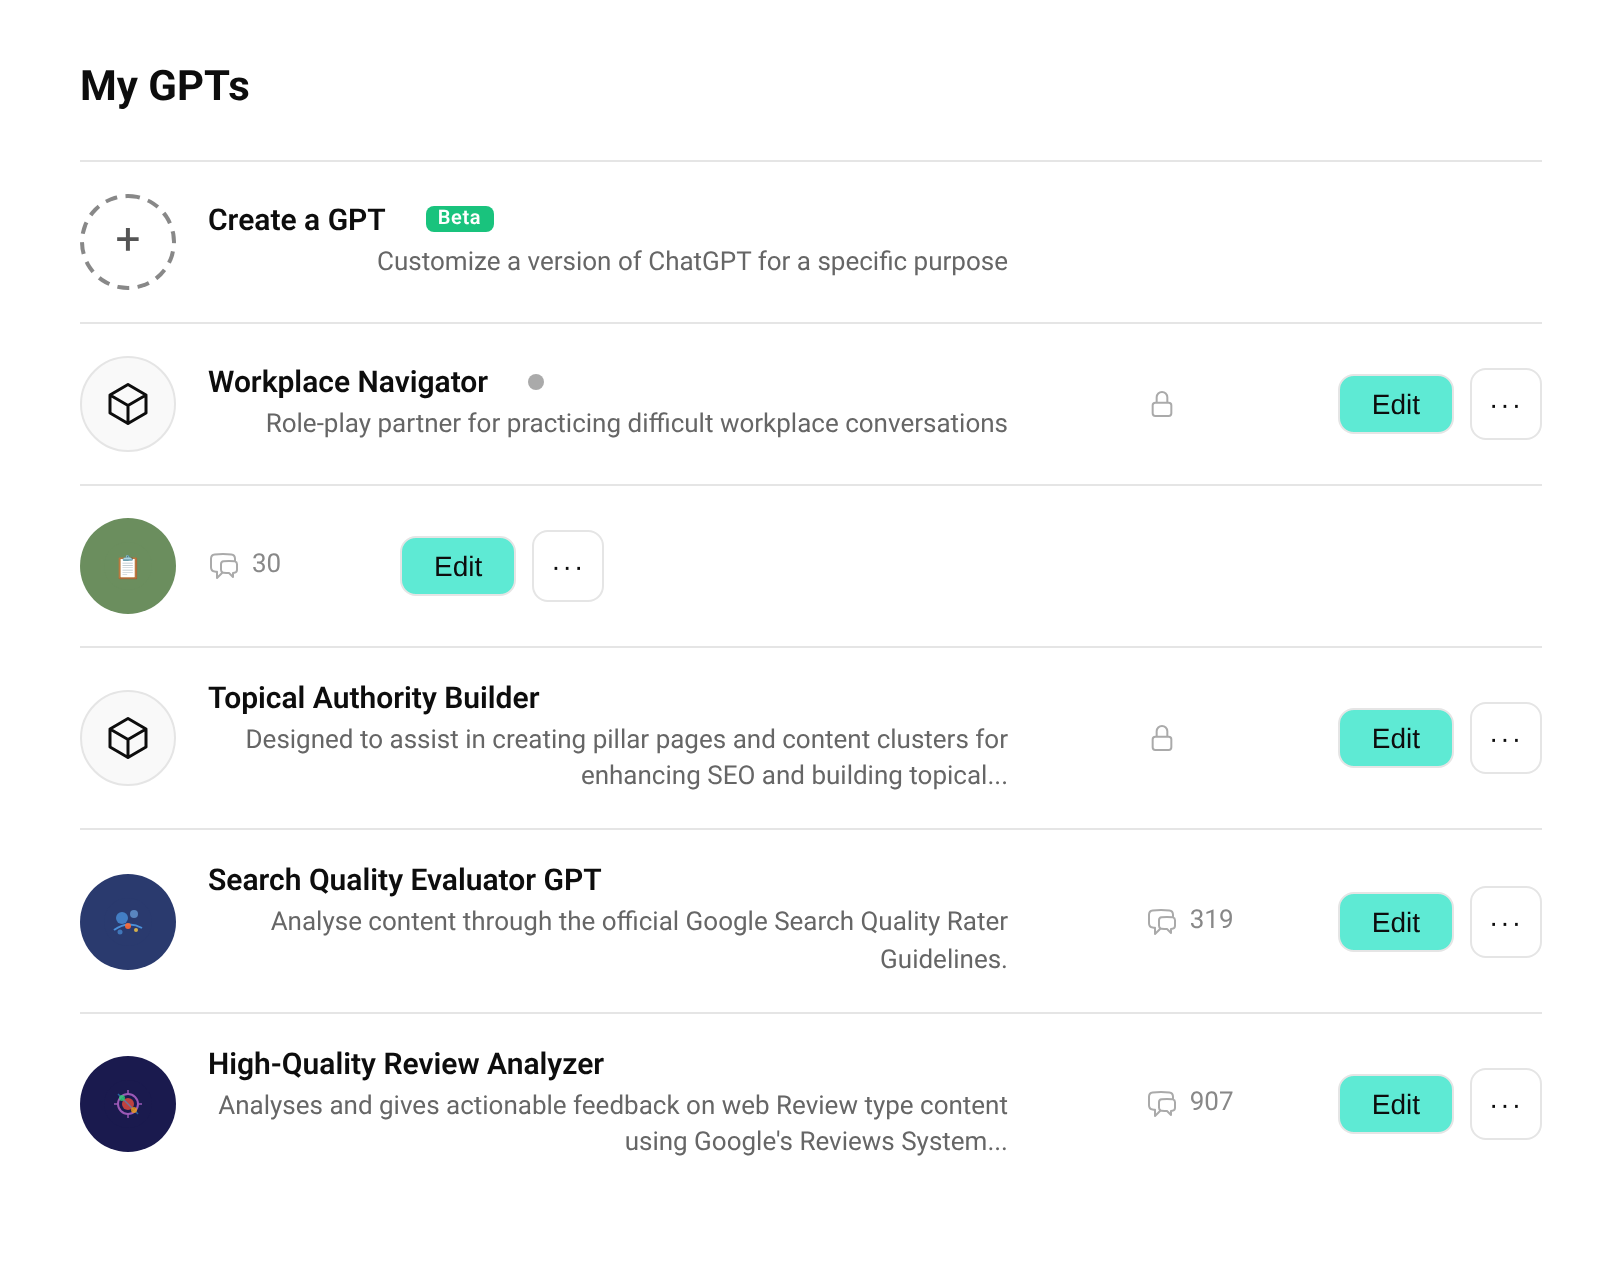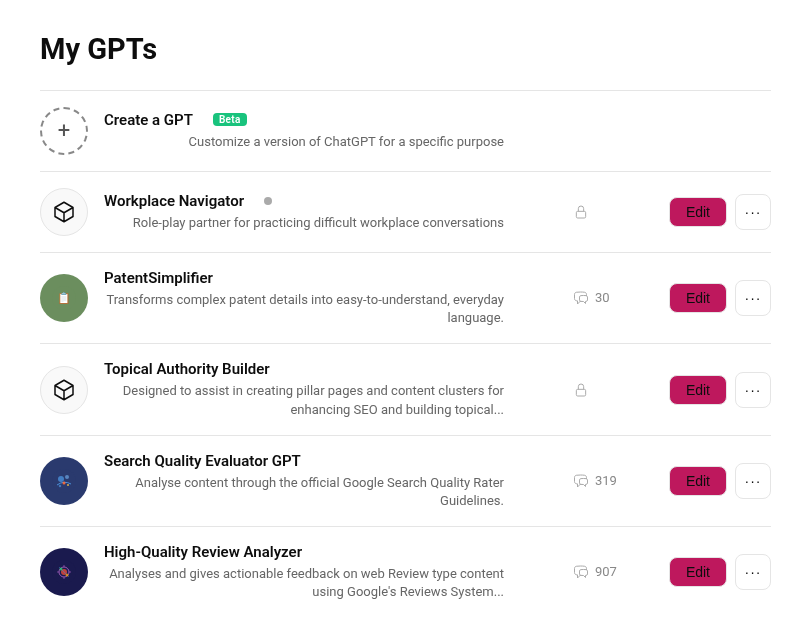--- a/index.html
+++ b/index.html
@@ -15,21 +15,21 @@
       width: 811px;
       min-height: 634px;
     }
 
     .page-container {
       padding: 32px 40px;
       max-width: 811px;
     }
 
     .page-title {
-      font-size: 29px;
+      font-size: 21px;
       font-weight: 700;
       margin-bottom: 24px;
       color: #0d0d0d;
     }
 
     .divider {
       height: 1px;
       background: #e5e5e5;
       margin: 0;
     }
@@ -135,21 +135,21 @@
     .gpt-actions {
       display: flex;
       align-items: center;
       gap: 8px;
     }
 
     .btn-edit {
       padding: 6px 16px;
       border: 1px solid #e5e5e5;
       border-radius: 8px;
-      background: #be185d;
+      background: #5eead4;
       font-size: 14px;
       font-weight: 500;
       cursor: pointer;
       color: #0d0d0d;
     }
 
     .btn-more {
       width: 36px;
       height: 36px;
       border: 1px solid #e5e5e5;
@@ -236,26 +236,20 @@
         </button>
       </div>
     </li>
 
     <li class="gpt-item">
       <div class="gpt-icon avatar-patent">
         <svg width="28" height="28" viewBox="0 0 28 28">
           <rect width="28" height="28" rx="14" fill="#6b8e5e"></rect>
           <text x="14" y="19" text-anchor="middle" fill="white" font-size="13" font-family="serif">📋</text>
         </svg>
-      </div>
-      <div class="gpt-info">
-        <div class="gpt-name-row">
-          <span class="gpt-name">PatentSimplifier</span>
-        </div>
-        <div class="gpt-desc">Transforms complex patent details into easy-to-understand, everyday language.</div>
       </div>
       <div class="gpt-stats">
         <svg width="16" height="16" viewBox="0 0 24 24" fill="none" stroke="currentColor" stroke-width="1.5" class="chat-icon">
           <path stroke-linecap="round" stroke-linejoin="round" d="M20.25 8.511c.884.284 1.5 1.128 1.5 2.097v4.286c0 1.136-.847 2.1-1.98 2.193-.34.027-.68.052-1.02.072v3.091l-3-3c-1.354 0-2.694-.055-4.02-.163a2.115 2.115 0 01-.825-.242m9.345-8.334a2.126 2.126 0 00-.476-.095 48.64 48.64 0 00-8.048 0c-1.131.094-1.976 1.057-1.976 2.192v4.286c0 .837.46 1.58 1.155 1.951m9.345-8.334V6.637c0-1.621-1.152-3.026-2.76-3.235A48.455 48.455 0 0011.25 3c-2.115 0-4.198.137-6.24.402-1.608.209-2.76 1.614-2.76 3.235v6.226c0 1.621 1.152 3.026 2.76 3.235.577.075 1.157.14 1.74.194V21l4.155-4.155"></path>
         </svg>
         <span>30</span>
       </div>
       <div class="gpt-actions">
         <button class="btn-edit">Edit</button>
         <button class="btn-more">

